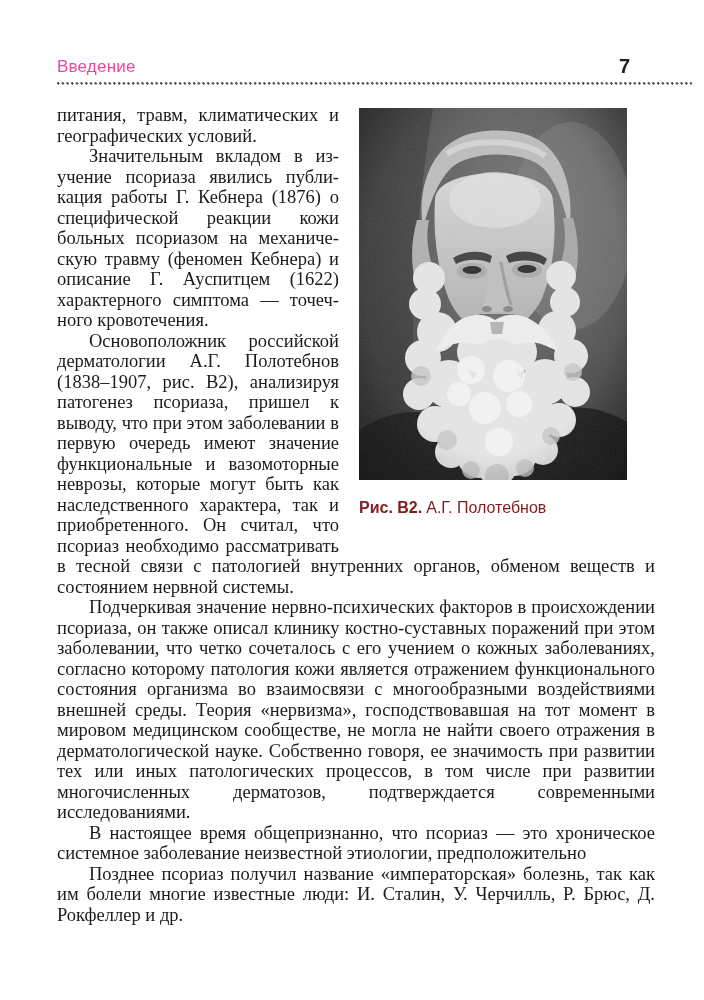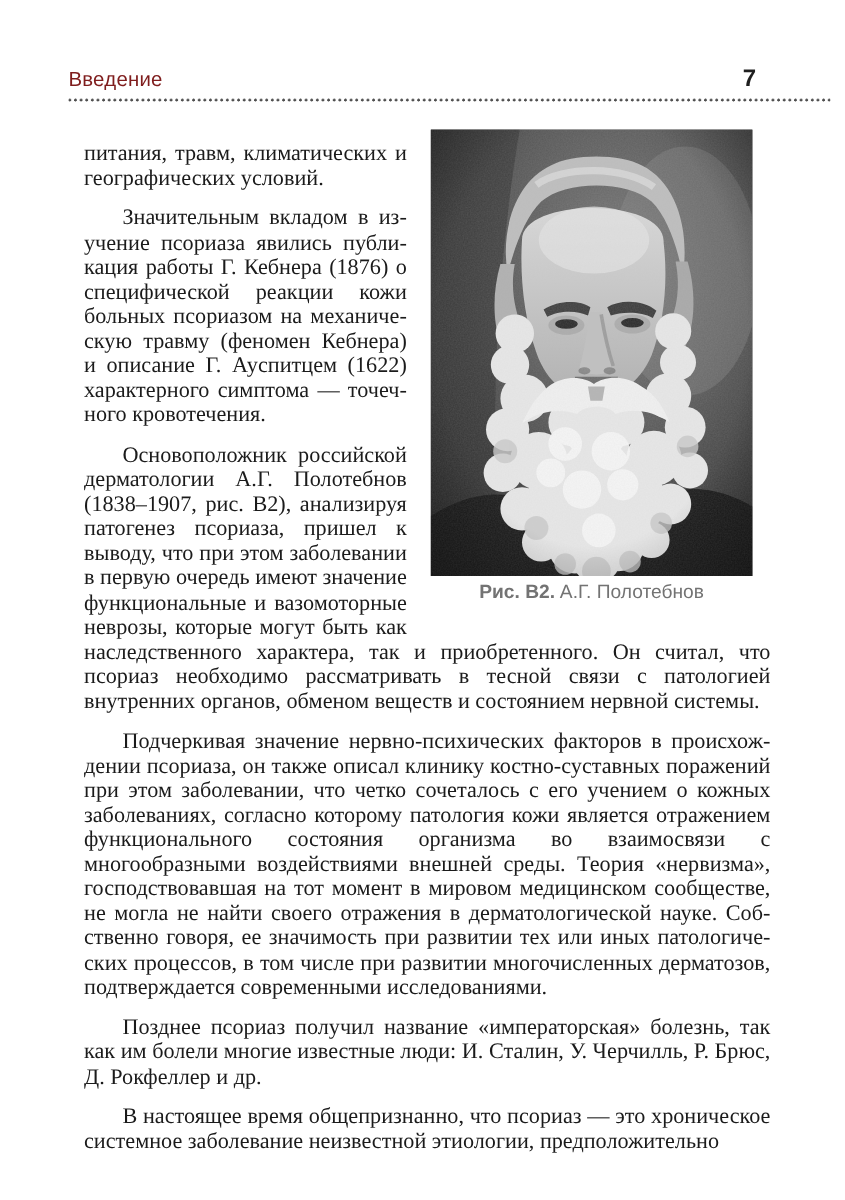--- a/index.html
+++ b/index.html
@@ -5,46 +5,46 @@
   html,body { margin:0; padding:0; background:#ffffff; }
   .page {
     position:relative; width:704px; height:1000px;
     background:#ffffff; overflow:hidden;
     font-family:"Liberation Serif", serif;
   }
   .page-header { position:absolute; left:57px; top:55px; width:635px; }
   .header-row { display:flex; justify-content:space-between; align-items:flex-end; }
   .section-title {
     font-family:"Liberation Sans", sans-serif;
-    font-size:17px; color:#7f1d1d; letter-spacing:0.2px; line-height:1.2;
+    font-size:17px; color:#ec4899; letter-spacing:0.2px; line-height:1.2;
   }
   .page-number {
     font-family:"Liberation Sans", sans-serif;
     font-size:20px; font-weight:700; color:#1f1f1f;
     margin-right:62px; line-height:1.1;
   }
   .dotted-rule {
     margin-top:5px; height:3px;
     background-image:radial-gradient(circle at 1.2px 1.4px, #4f4f4f 1.1px, rgba(0,0,0,0) 1.35px);
     background-size:4.7px 3px; background-repeat:repeat-x;
   }
   .content {
     position:absolute; left:57px; top:105px; width:598px;
     font-size:18.5px; line-height:20.5px; color:#1b1b1b;
     text-align:justify; hyphens:manual;
   }
   .fig { float:right; width:296px; margin:3px 0 24px 20px; }
   .photo { display:block; width:268px; height:372px; background:#2b2b2b; }
   .fig figcaption {
-    width:268px; margin-top:4px; text-align:center;
+    width:268px; margin-top:18px; 
     font-family:"Liberation Sans", sans-serif;
-    font-size:16px; line-height:19px; color:#737373;
+    font-size:16px; line-height:19px; color:#7f1d1d;
   }
   .cap-label { font-weight:700; margin-right:4px; }
-  .para { margin:13px; text-indent:32px; }
+  .para { margin:0; text-indent:32px; }
   .para.noindent { text-indent:0; }
   .inline-bold { font-weight:400; }
 </style>
 </head>
 <body>
 
 <div class="page">
 
   <header class="page-header">
     <div class="header-row">
@@ -158,17 +158,17 @@
         <rect width="268" height="372" filter="url(#grain)"></rect>
         <rect width="268" height="372" fill="url(#vigGrad)"></rect>
       </svg>
       <figcaption><span class="cap-label">Рис. В2.</span><span>А.Г. Полотебнов</span></figcaption>
     </figure>
 
     <p class="para noindent"><span>питания, травм, климатических и географических условий.</span></p>
     <p class="para"><span>Значительным вкладом в из­учение псориаза явились публи­кация работы Г. Кебнера (1876) о специфической реакции кожи больных псориазом на механиче­скую травму (феномен Кебнера) и описание Г. Ауспитцем (1622) характерного симптома — точеч­ного кровотечения.</span></p>
     <p class="para"><span>Основоположник российской дерматологии А.Г. Полотебнов (1838–1907, </span><b class="inline-bold">рис. В2</b><span>), анализируя патогенез псориаза, пришел к выводу, что при этом заболева­нии в первую очередь имеют зна­чение функциональные и вазо­моторные неврозы, которые могут быть как наследственного характера, так и приобретенного. Он считал, что псориаз необходимо рассматривать в тесной связи с патологией внутренних органов, обменом веществ и состоянием нервной системы.</span></p>
     <p class="para"><span>Подчеркивая значение нервно-психических факторов в происхож­дении псориаза, он также описал клинику костно-суставных по­ражений при этом заболевании, что четко сочеталось с его учением о кожных заболеваниях, согласно которому патология кожи является отражением функционального состояния организма во взаимосвязи с многообразными воздействиями внешней среды. Теория «нервизма», господствовавшая на тот момент в мировом медицинском сообществе, не могла не найти своего отражения в дерматологической науке. Соб­ственно говоря, ее значимость при развитии тех или иных патологиче­ских процессов, в том числе при развитии многочисленных дерматозов, подтверждается современными исследованиями.</span></p>
+    <p class="para"><span>В настоящее время общепризнанно, что псориаз — это хроническое системное заболевание неизвестной этиологии, предположительно</span></p>
     <p class="para"><span>Позднее псориаз получил название «императорская» болезнь, так как им болели многие известные люди: И. Сталин, У. Черчилль, Р. Брюс, Д. Рокфеллер и др.</span></p>
-    <p class="para"><span>В настоящее время общепризнанно, что псориаз — это хроническое системное заболевание неизвестной этиологии, предположительно</span></p>
 
   </main>
 </div>
 
 </body></html>

